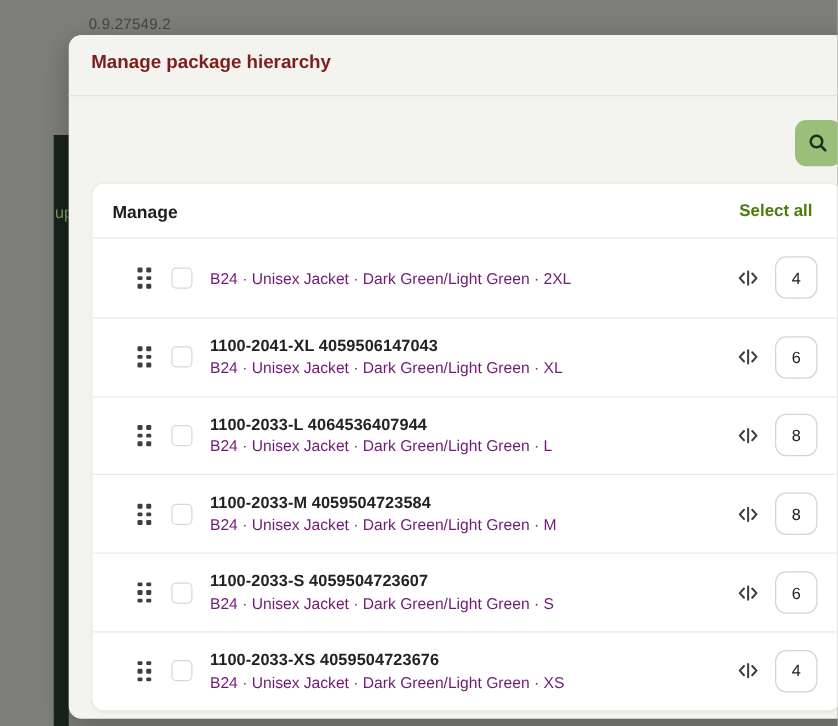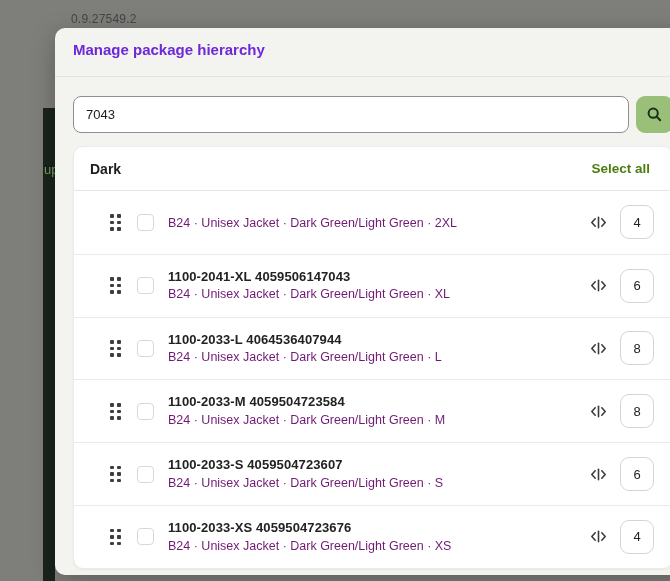--- a/index.html
+++ b/index.html
@@ -26,21 +26,21 @@
   }
 
   
   .modal {
     position: absolute; left: 12px; top: 28px; width: 690px; height: 547px;
     background: #F3F3EF; border-radius: 10px;
     box-shadow: 0 6px 24px rgba(0,0,0,.25);
   }
   .modal-title {
     position: absolute; left: 18px; top: 13px;
-    font-size: 15px; font-weight: 600; color: #6d28d9;
+    font-size: 15px; font-weight: 600; color: #7f1d1d;
   }
   .modal-header-divider {
     position: absolute; left: 0; top: 48px; width: 100%; height: 1px;
     background: #E3E3E0;
   }
 
   
   .search-input {
     position: absolute; left: 18px; top: 68px; width: 556px; height: 37px;
     border: 1.5px solid #8F8F8F; border-radius: 8px; background: #FFFFFF;
@@ -134,33 +134,32 @@
 
   <div class="version-text">0.9.27549.2</div>
   <div class="dark-strip">
     <span class="sidebar-clip-text">up</span>
   </div>
 
   <div class="modal">
     <div class="modal-title">Manage package hierarchy</div>
     <div class="modal-header-divider"></div>
 
-    <input class="search-input" type="text" value="7043" style="">
     <button class="search-btn">
       <span style="display:flex">
         <svg width="17" height="17" viewBox="0 0 17 17" fill="none">
           <circle cx="7.2" cy="7.2" r="4.6" stroke="#1F2F1E" stroke-width="2"></circle>
           <line x1="10.8" y1="10.8" x2="14.2" y2="14.2" stroke="#1F2F1E" stroke-width="2" stroke-linecap="round"></line>
         </svg>
       </span>
     </button>
 
     <div class="items-panel">
       <div class="panel-header">
-        <span class="items-label">Dark</span>
+        <span class="items-label">Manage</span>
         <span class="spacer"></span>
         <button class="select-all-link">Select all</button>
       </div>
       <div>
   <div class="row">
     <span class="drag-handle">
       <i></i>
               <i></i>
               <i></i>
               <i></i>

